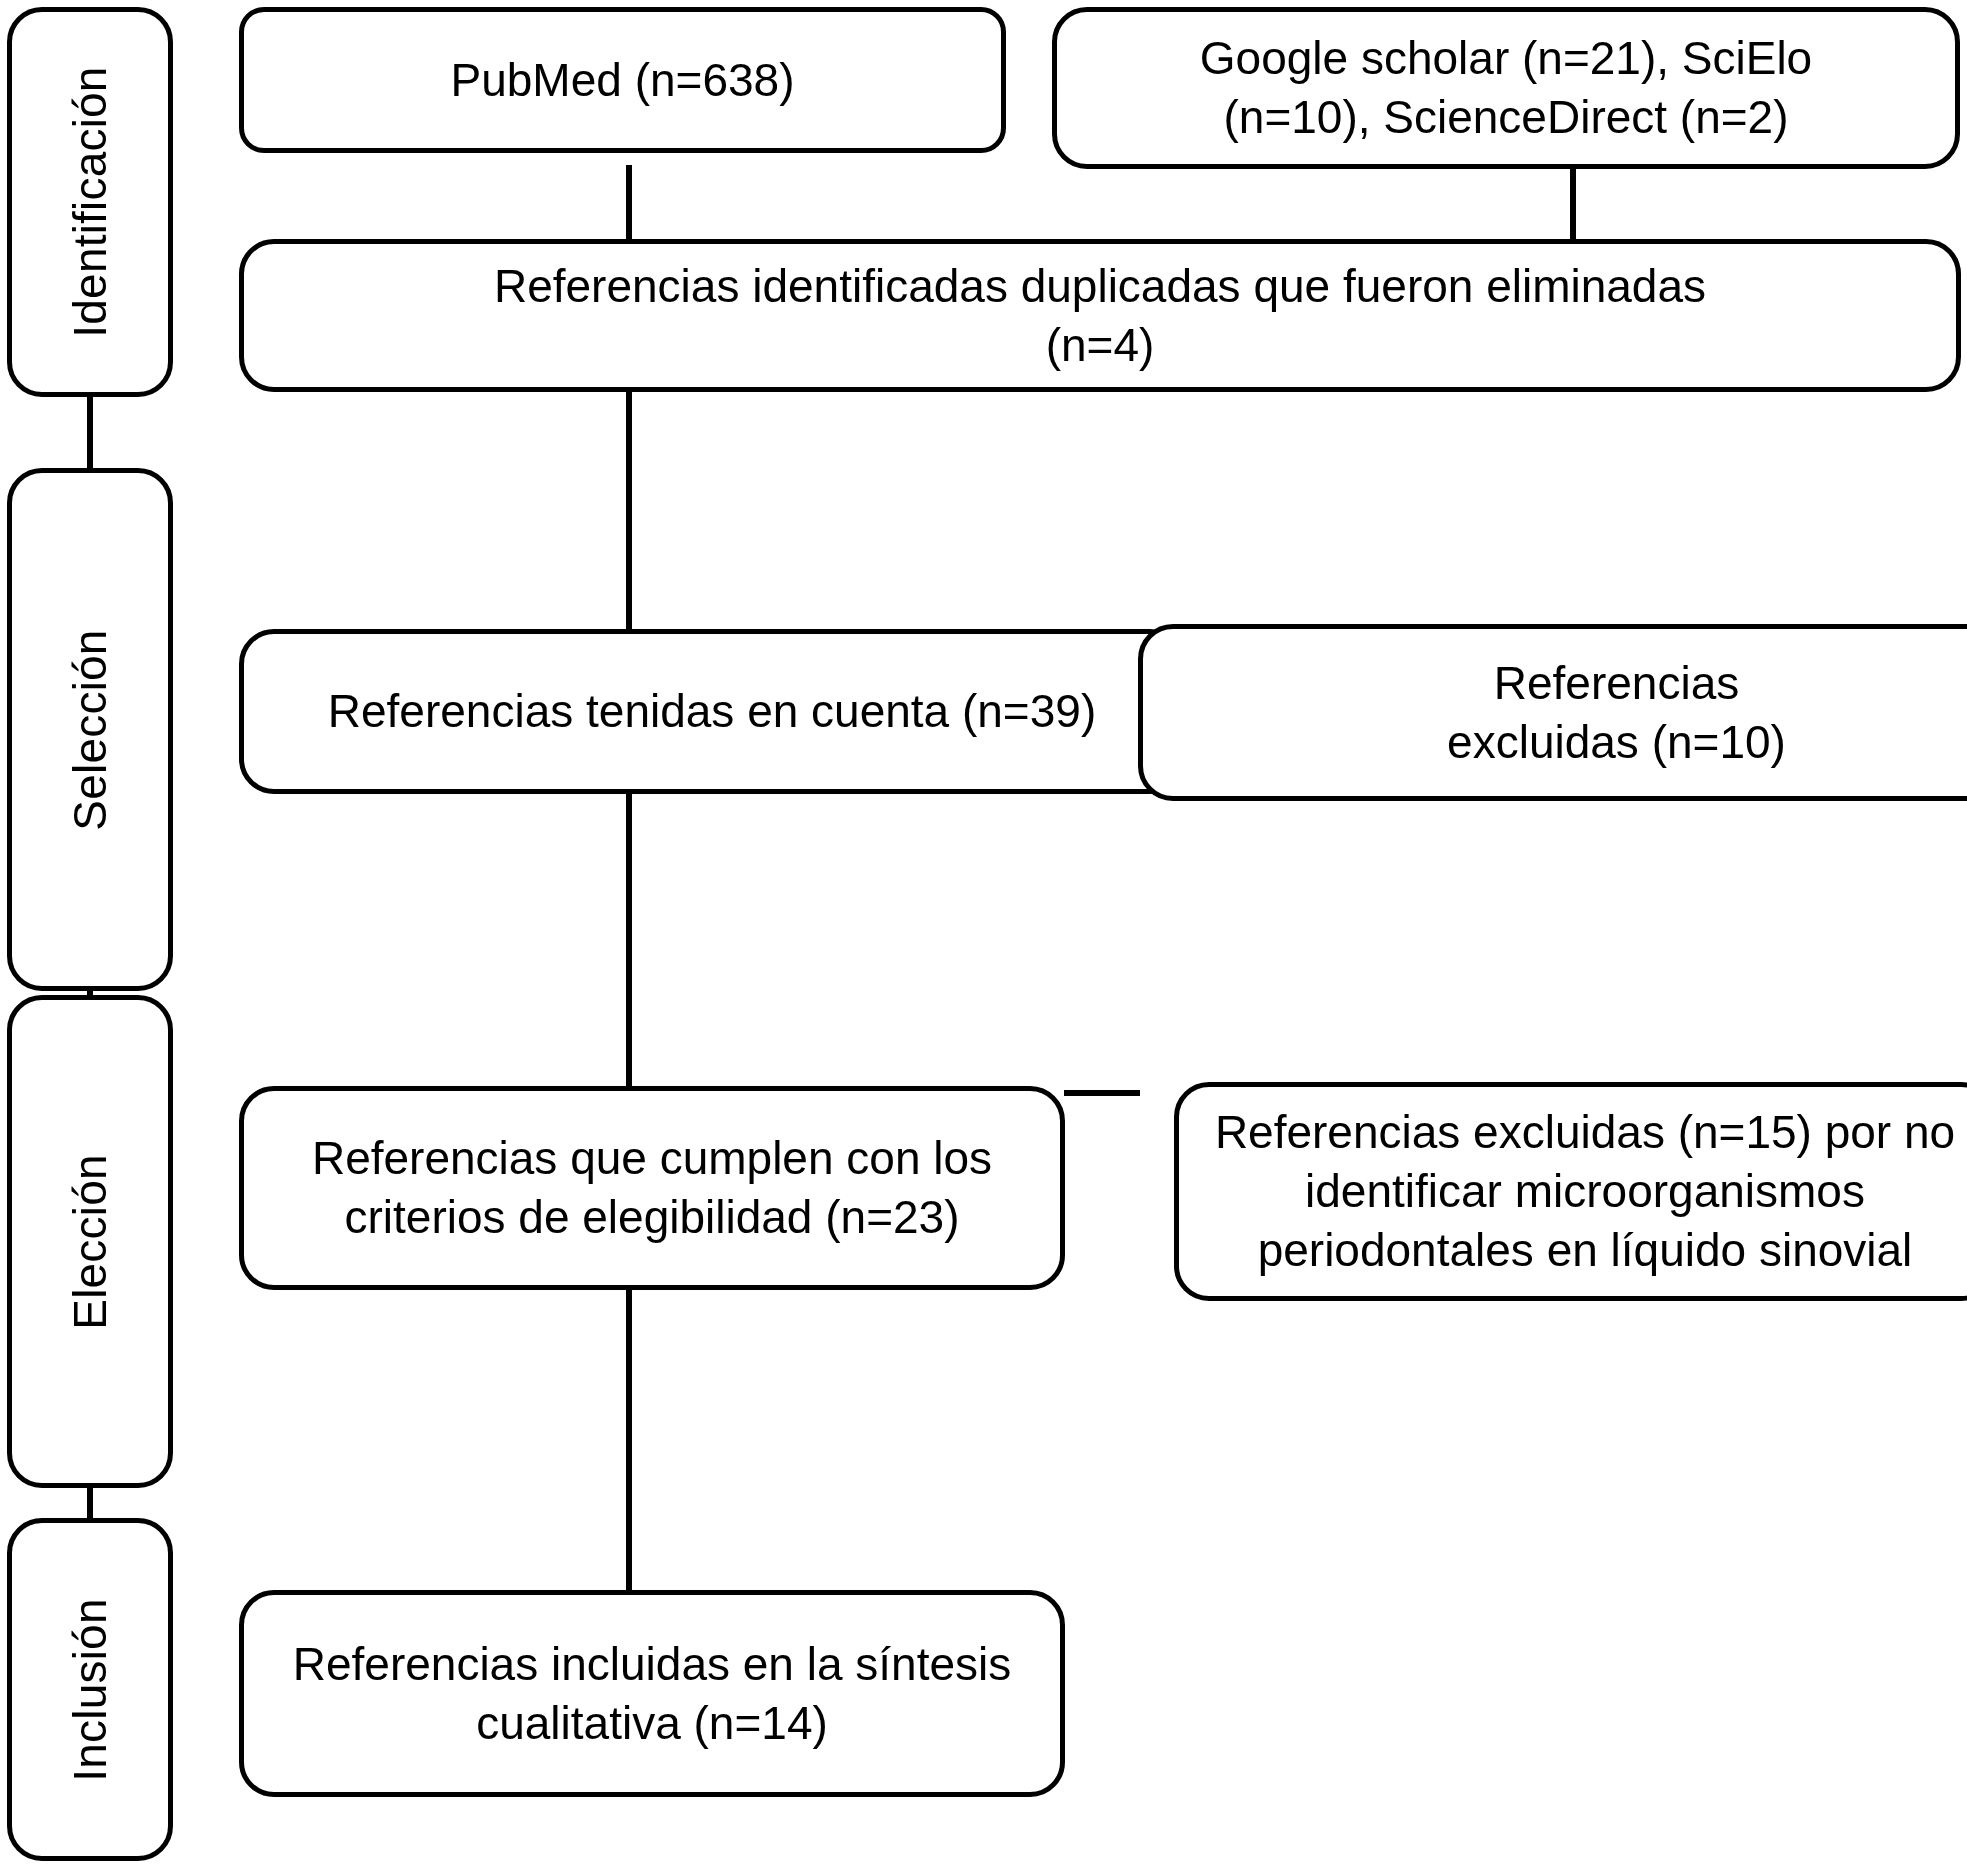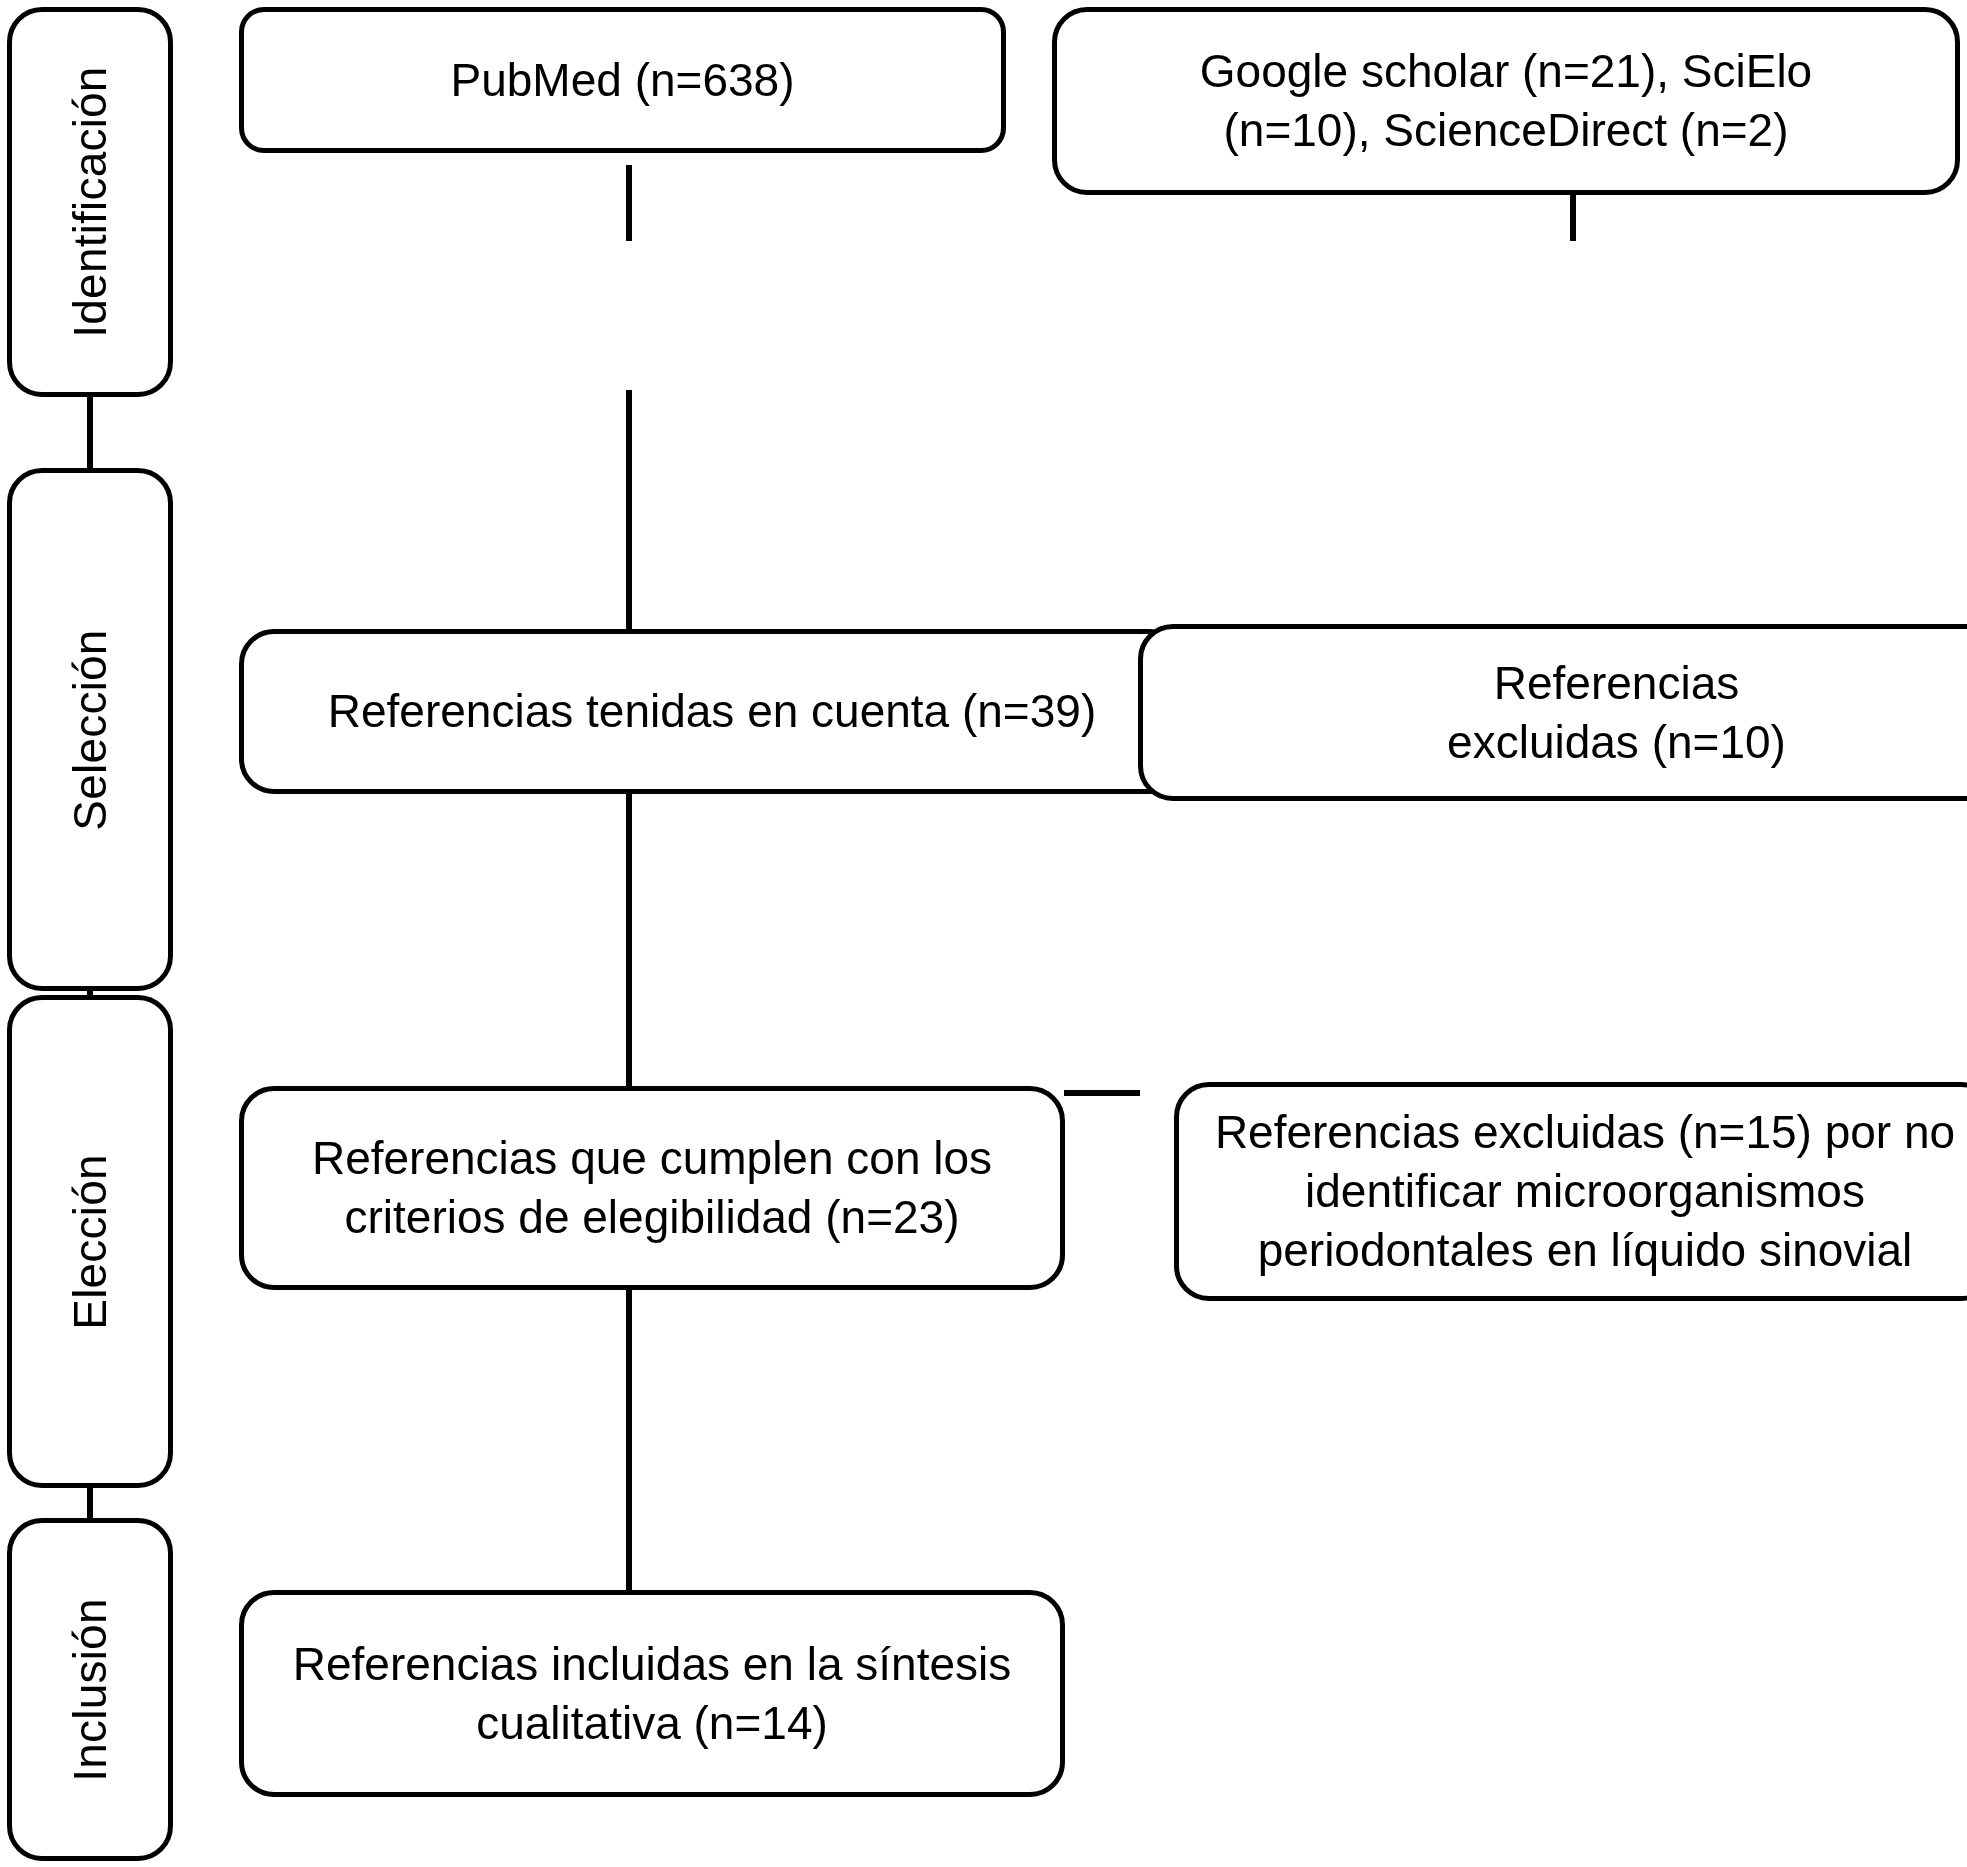--- a/index.html
+++ b/index.html
@@ -110,25 +110,29 @@
   <div class="vline" style="left:626px; top:793px; height:295px;"></div>
 
   <div class="hline" style="left:1064px; top:1090px; width:76px;"></div>
 
   <div class="vline" style="left:626px; top:1289px; height:304px;"></div>
 
   <div class="node" style="left:239px; top:7px; width:767px; height:146px;border-radius:25px;">
     <span class="txt">PubMed (n=638)</span>
   </div>
 
-  <div class="node" style="left:1052px; top:6.7px; width:908px; height:188px;">
+  <div class="node" style="left:1052px; top:6.7px; width:908px; height:162px;">
     <span class="txt">Google scholar (n=21), SciElo
 (n=10), ScienceDirect (n=2)</span>
   </div>
 
+  <div class="node" style="left:239px; top:239px; width:1722px; height:153px;">
+    <span class="txt">Referencias identificadas duplicadas que fueron eliminadas
+(n=4)</span>
+  </div>
 
   <div class="node" style="left:239px; top:629px; width:946px; height:165px;">
     <span class="txt">Referencias tenidas en cuenta (n=39)</span>
   </div>
 
   <div class="node" style="left:1138px; top:624px; width:957px; height:177px;">
     <span class="txt">Referencias
 excluidas (n=10)</span>
   </div>
 

